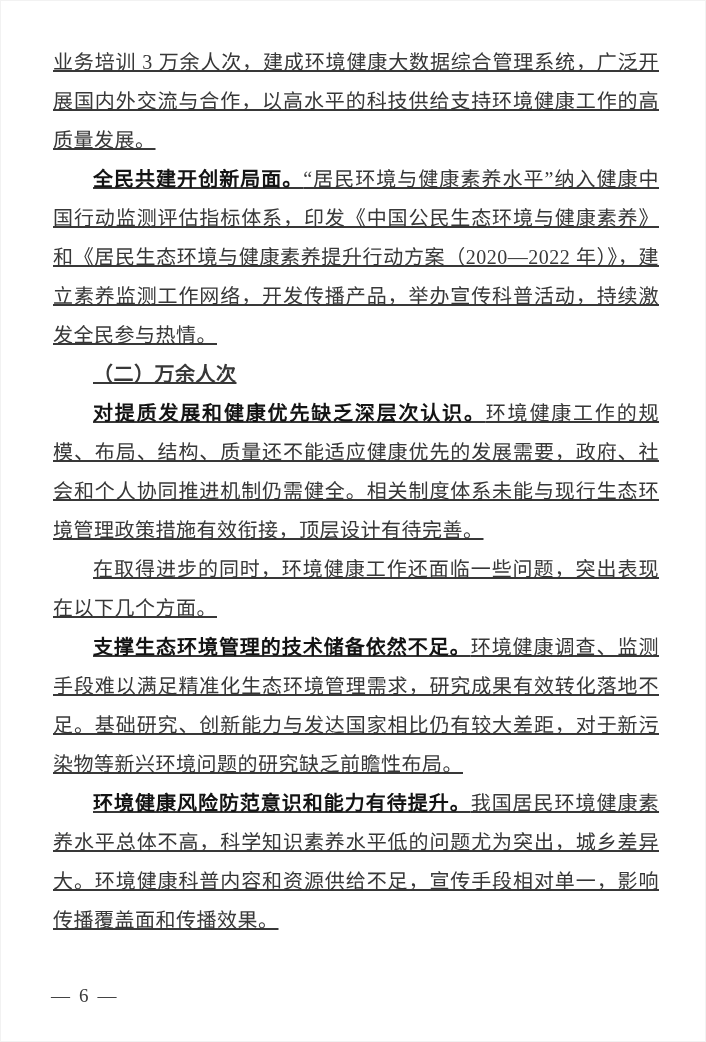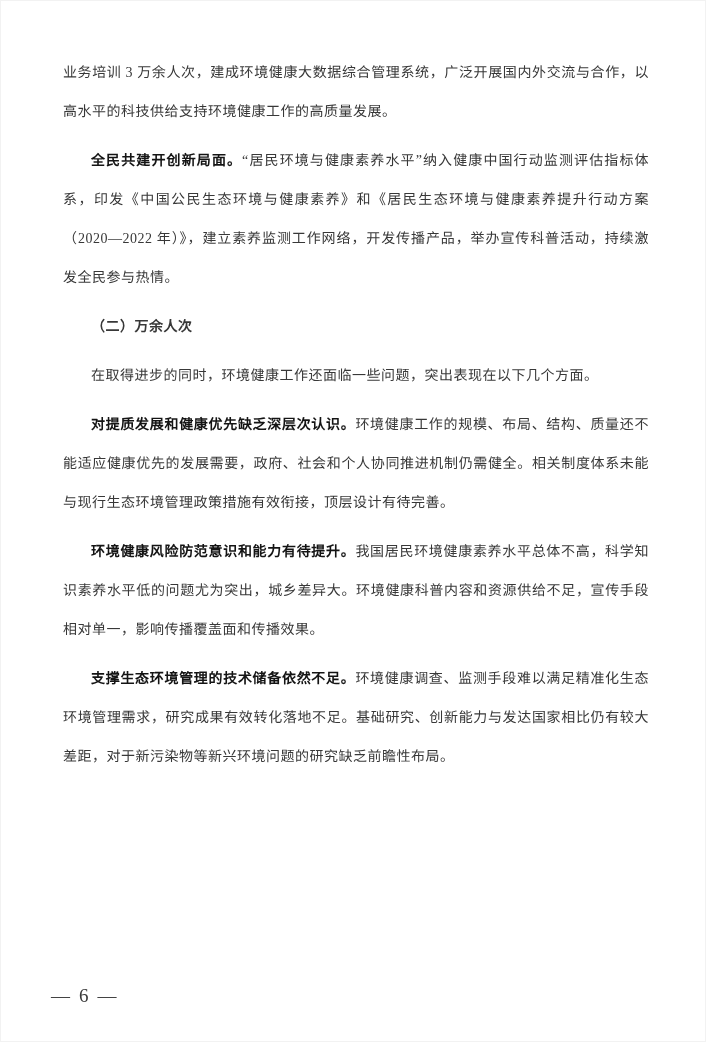--- a/index.html
+++ b/index.html
@@ -17,27 +17,28 @@
     border: 1px solid #f2f2f2;
     font-family: "Liberation Serif", "DejaVu Serif", serif;
   }
   .content {
     position: absolute;
     left: 52px;
     top: 42px;
     width: 606px;
   }
   .content p {
-    margin: 10px;
-    font-size: 14px;
+    margin: 0;
+    font-size: 20px;
     line-height: 39px;
     color: #383838;
     text-align: justify;
     text-justify: inter-ideograph;
     letter-spacing: 0.5px;
+    text-decoration: underline;
   }
   .content p.indent {
     text-indent: 2em;
   }
   .lead-bold {
     font-weight: 700;
     color: #141414;
     font-family: "Liberation Sans", "DejaVu Sans", sans-serif;
   }
   .heading {
@@ -64,24 +65,24 @@
 
 <div class="page">
   <div class="content">
 
     <p class="body"><span>业务培训 3 万余人次，建成环境健康大数据综合管理系统，广泛开展国内外交流与合作，以高水平的科技供给支持环境健康工作的高质量发展。</span></p>
 
     <p class="body indent"><span class="lead-bold">全民共建开创新局面。</span><span>“居民环境与健康素养水平”纳入健康中国行动监测评估指标体系，印发《中国公民生态环境与健康素养》和《居民生态环境与健康素养提升行动方案（2020—2022 年）》，建立素养监测工作网络，开发传播产品，举办宣传科普活动，持续激发全民参与热情。</span></p>
 
     <p class="heading"><span>（二）万余人次</span></p>
 
+    <p class="body indent"><span class="lead-bold">对提质发展和健康优先缺乏深层次认识。</span><span>环境健康工作的规模、布局、结构、质量还不能适应健康优先的发展需要，政府、社会和个人协同推进机制仍需健全。相关制度体系未能与现行生态环境管理政策措施有效衔接，顶层设计有待完善。</span></p>
+
     <p class="body indent"><span>在取得进步的同时，环境健康工作还面临一些问题，突出表现在以下几个方面。</span></p>
 
-    <p class="body indent"><span class="lead-bold">对提质发展和健康优先缺乏深层次认识。</span><span>环境健康工作的规模、布局、结构、质量还不能适应健康优先的发展需要，政府、社会和个人协同推进机制仍需健全。相关制度体系未能与现行生态环境管理政策措施有效衔接，顶层设计有待完善。</span></p>
+    <p class="body indent"><span class="lead-bold">支撑生态环境管理的技术储备依然不足。</span><span>环境健康调查、监测手段难以满足精准化生态环境管理需求，研究成果有效转化落地不足。基础研究、创新能力与发达国家相比仍有较大差距，对于新污染物等新兴环境问题的研究缺乏前瞻性布局。</span></p>
 
     <p class="body indent"><span class="lead-bold">环境健康风险防范意识和能力有待提升。</span><span>我国居民环境健康素养水平总体不高，科学知识素养水平低的问题尤为突出，城乡差异大。环境健康科普内容和资源供给不足，宣传手段相对单一，影响传播覆盖面和传播效果。</span></p>
-
-    <p class="body indent"><span class="lead-bold">支撑生态环境管理的技术储备依然不足。</span><span>环境健康调查、监测手段难以满足精准化生态环境管理需求，研究成果有效转化落地不足。基础研究、创新能力与发达国家相比仍有较大差距，对于新污染物等新兴环境问题的研究缺乏前瞻性布局。</span></p>
 
   </div>
 
   <div class="footer"><span>—</span><span class="page-num">6</span><span>—</span></div>
 </div>
 
 </body></html>

